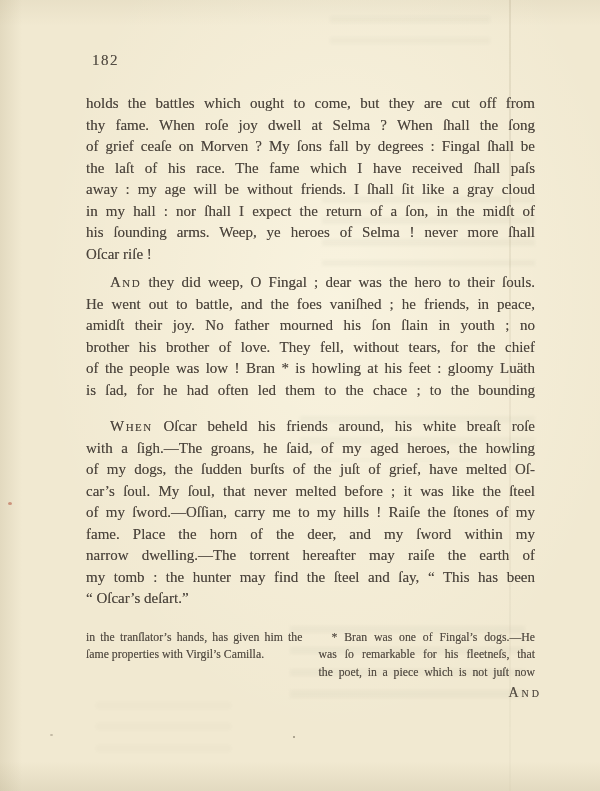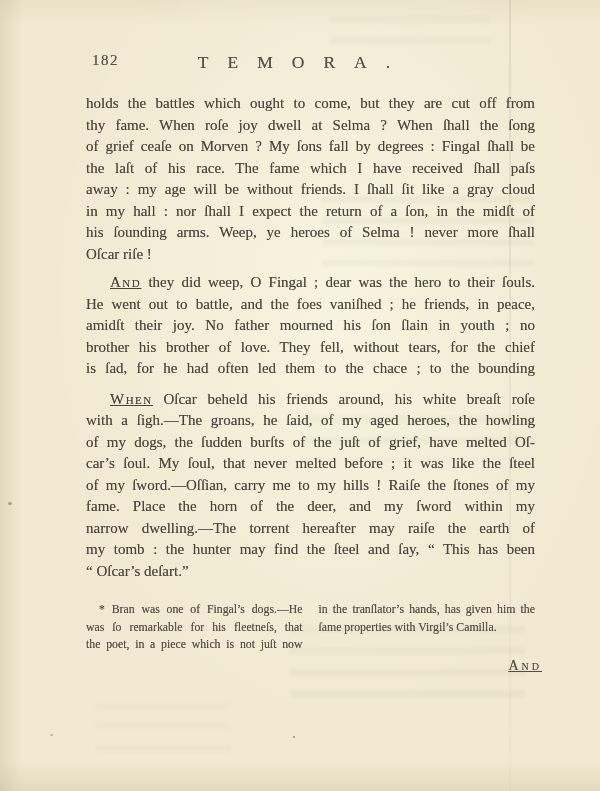--- a/index.html
+++ b/index.html
@@ -31,25 +31,25 @@
   .title {
     position:absolute; left:calc(50% - 7px); transform:translateX(-50%);
     top:0; font-size:17.5px; letter-spacing:19px; margin-right:-19px;
     white-space:nowrap; color:#554e45;
   }
 
   
   .para { font-size:15px; line-height:21.5px; }
   .p1 { margin-top:21px; }
   .p2 { margin-top:7px; }
-  .p3 { margin-top:9px; }
+  .p3 { margin-top:15px; }
   .tline { text-align:justify; text-align-last:justify; }
   .tline.ragged { text-align-last:left; }
   .opening { text-indent:24px; }
-  .sc { font-variant:small-caps; letter-spacing:1.5px;text-decoration:underline; }
+  .sc { font-variant:small-caps; letter-spacing:1.5px; }
 
   
   .footnote { display:flex; gap:16px; margin-top:19px; font-size:11.8px; line-height:17.5px; color:#544d44; }
   .fn-col { flex:1; min-width:0; }
   .fn-left .tline:first-child { text-indent:13px; }
 
   
   .catchword { text-align:right; margin-top:4px; margin-right:-7px; font-size:14px; letter-spacing:3px; color:#544d44; }
 
   
@@ -82,66 +82,66 @@
 
   <div class="edge-line"></div>
   <div class="speck speck-red"></div>
   <div class="speck speck-dot1"></div>
   <div class="speck speck-dot2"></div>
 
   <div class="content">
 
     <div class="header">
       <span class="pagenum">182</span>
-      <span class="title">TEMORA.</span>
     </div>
 
     <div class="para p1">
         <div class="tline">holds the battles which ought to come, but they are cut off from</div>
         <div class="tline">thy fame. When roſe joy dwell at Selma ? When ſhall the ſong</div>
         <div class="tline">of grief ceaſe on Morven ? My ſons fall by degrees : Fingal ſhall be</div>
         <div class="tline">the laſt of his race. The fame which I have received ſhall paſs</div>
         <div class="tline">away : my age will be without friends. I ſhall ſit like a gray cloud</div>
         <div class="tline">in my hall : nor ſhall I expect the return of a ſon, in the midſt of</div>
         <div class="tline">his ſounding arms. Weep, ye heroes of Selma ! never more ſhall</div>
         <div class="tline ragged">Oſcar riſe !</div>
       </div>
 
     <div class="para p2">
       <div class="tline opening"><span class="sc">And</span><span> they did weep, O Fingal ; dear was the hero to their ſouls.</span></div>
       <div>
           <div class="tline">He went out to battle, and the foes vaniſhed ; he friends, in peace,</div>
           <div class="tline">amidſt their joy. No father mourned his ſon ſlain in youth ; no</div>
           <div class="tline">brother his brother of love. They fell, without tears, for the chief</div>
+          <div class="tline">of the people was low ! Bran * is howling at his feet : gloomy Luäth</div>
           <div class="tline">is ſad, for he had often led them to the chace ; to the bounding</div>
         </div>
     </div>
 
     <div class="para p3">
       <div class="tline opening"><span class="sc">When</span><span> Oſcar beheld his friends around, his white breaſt roſe</span></div>
       <div>
           <div class="tline">with a ſigh.—The groans, he ſaid, of my aged heroes, the howling</div>
           <div class="tline">of my dogs, the ſudden burſts of the juſt of grief, have melted Oſ-</div>
           <div class="tline">car’s ſoul. My ſoul, that never melted before ; it was like the ſteel</div>
           <div class="tline">of my ſword.—Oſſian, carry me to my hills ! Raiſe the ſtones of my</div>
           <div class="tline">fame. Place the horn of the deer, and my ſword within my</div>
           <div class="tline">narrow dwelling.—The torrent hereafter may raiſe the earth of</div>
           <div class="tline">my tomb : the hunter may find the ſteel and ſay, “ This has been</div>
           <div class="tline ragged">“ Oſcar’s deſart.”</div>
         </div>
     </div>
 
     <div class="footnote">
+      <div class="fn-col fn-right">
+          <div class="tline">in the tranſlator’s hands, has given him the</div>
+          <div class="tline ragged">ſame properties with Virgil’s Camilla.</div>
+        </div>
       <div class="fn-col fn-left">
           <div class="tline">* Bran was one of Fingal’s dogs.—He</div>
           <div class="tline">was ſo remarkable for his fleetneſs, that</div>
           <div class="tline">the poet, in a piece which is not juſt now</div>
-        </div>
-      <div class="fn-col fn-right">
-          <div class="tline">in the tranſlator’s hands, has given him the</div>
-          <div class="tline ragged">ſame properties with Virgil’s Camilla.</div>
         </div>
     </div>
 
     <div class="catchword sc">And</div>
 
   </div>
 </div>
 
 </body></html>

